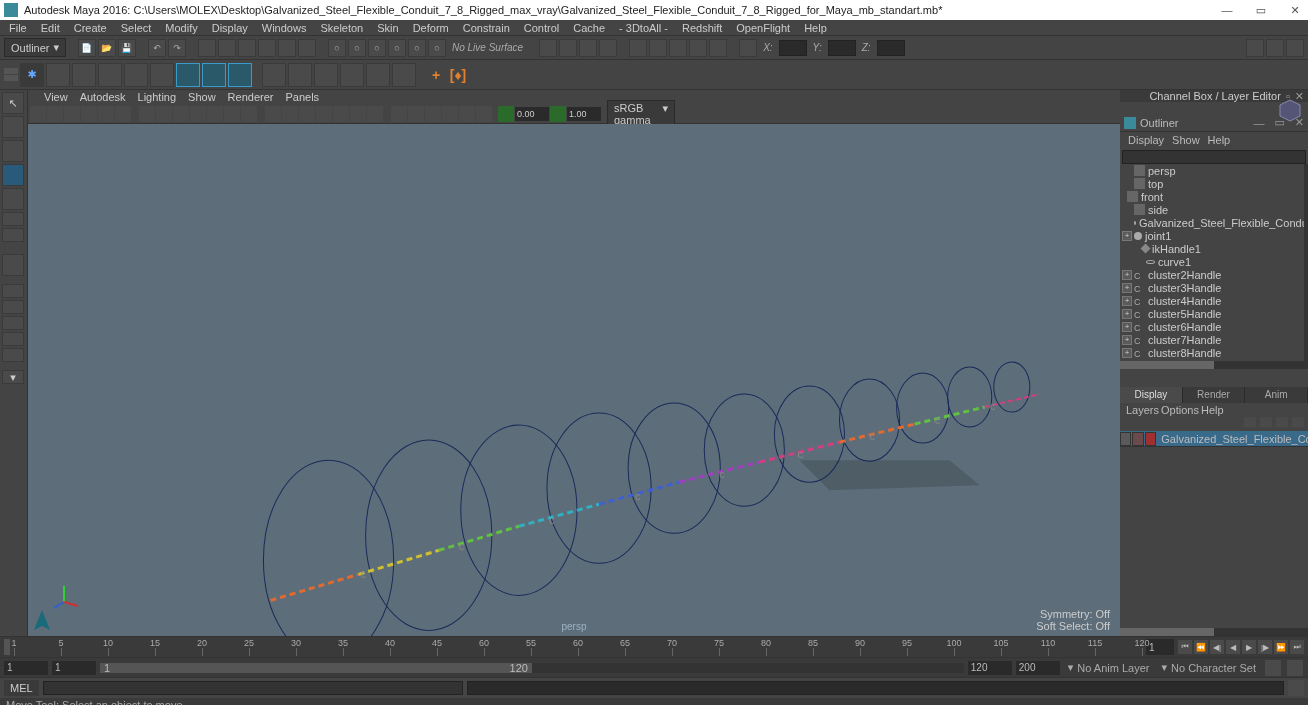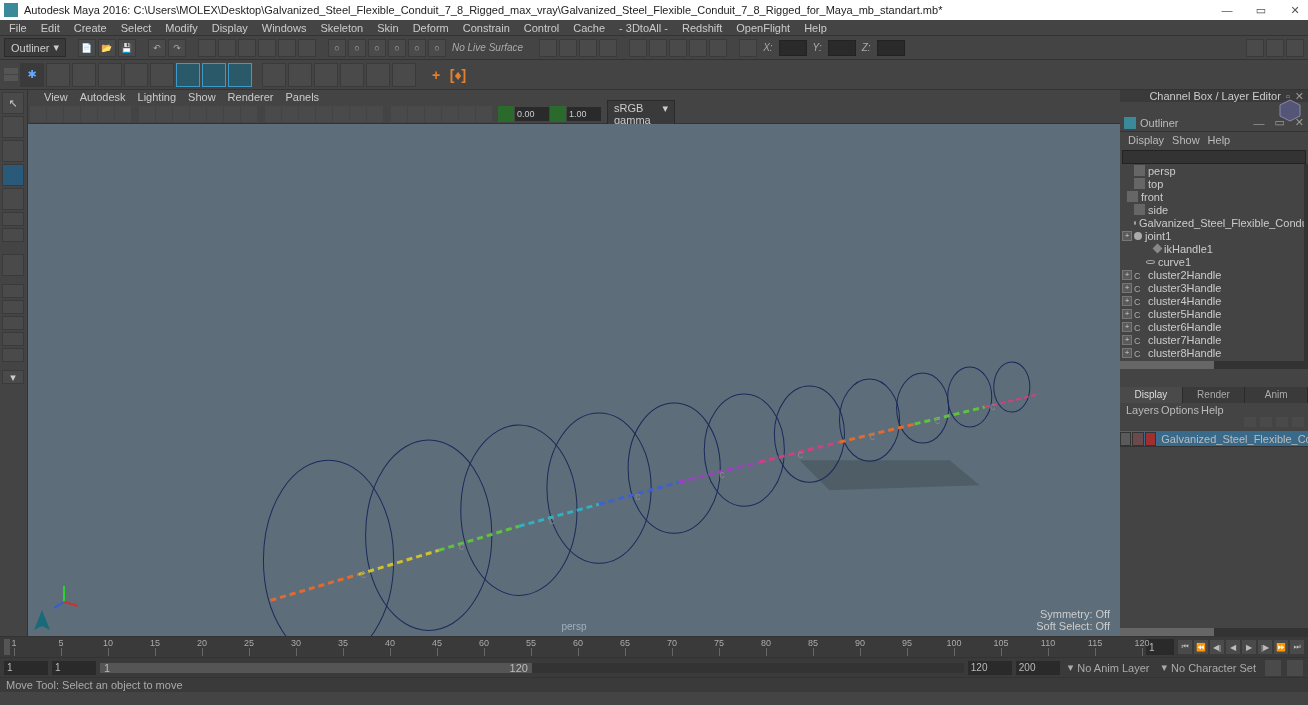--- a/index.html
+++ b/index.html
@@ -380,21 +380,21 @@
         </div>
         <div class="tree-row" style="padding-left: 14px;">
           <div class="tree-ico ic-curve"></div>
           <span>Galvanized_Steel_Flexible_Conduit</span>
         </div>
         <div class="tree-row" style="padding-left: 14px;">
           <div class="expand" style="margin-left: -12px;">+</div>
           <div class="tree-ico ic-joint"></div>
           <span>joint1</span>
         </div>
-        <div class="tree-row" style="padding-left: 34px;">
+        <div class="tree-row" style="padding-left: 22px;">
           <div class="tree-ico ic-ik"></div>
           <span>ikHandle1</span>
         </div>
         <div class="tree-row" style="padding-left: 26px;">
           <div class="tree-ico ic-curve"></div>
           <span>curve1</span>
         </div>
         <div class="tree-row" style="padding-left: 14px;">
           <div class="expand" style="margin-left: -12px;">+</div>
           <div class="tree-ico ic-cluster"></div>
@@ -555,16 +555,22 @@
         <span>▾</span>
         <span>No Anim Layer</span>
       </div>
     <div class="range-drop">
         <span>▾</span>
         <span>No Character Set</span>
       </div>
     <div class="icon-btn"></div>
     <div class="icon-btn"></div>
   </div>
+  <div class="cmdline">
+    <div class="cmd-label">MEL</div>
+    <input class="cmd-input" style="">
+    <div class="cmd-result"></div>
+    <div class="cmd-btn"></div>
+  </div>
   <div class="helpline">
     <span>Move Tool: Select an object to move</span>
   </div>
 </div>
 
 </body></html>

